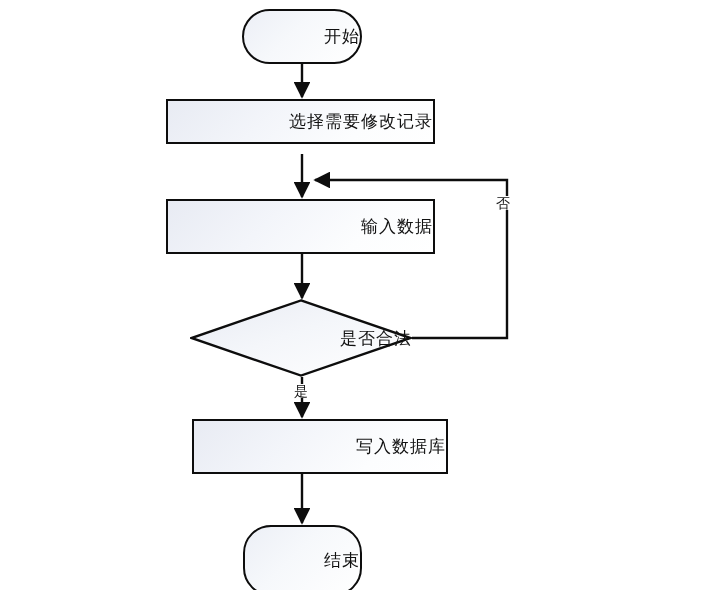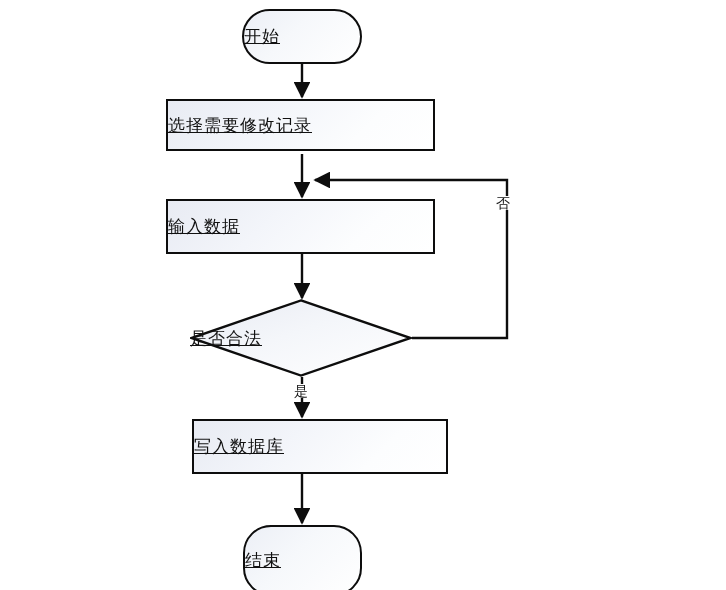--- a/index.html
+++ b/index.html
@@ -23,27 +23,26 @@
     left: 0;
     top: 0;
     width: 726px;
     height: 590px;
   }
   .node {
     position: absolute;
     box-sizing: border-box;
     display: flex;
     align-items: center;
-    justify-content: flex-start;
+    justify-content: flex-end;
     color: #111111;
     font-size: 17px;
     letter-spacing: 1px;
     white-space: nowrap;
     z-index: 2;
-    text-decoration: underline;
   }
   .terminator {
     border: 2px solid #0d0d0d;
     border-radius: 28px;
     background: linear-gradient(135deg, #eceff6 0%, #f6f8fb 42%, #ffffff 100%);
   }
   .process {
     border: 2px solid #0d0d0d;
     background: linear-gradient(135deg, #e8ebf3 0%, #f3f5fa 38%, #fcfdfe 72%, #ffffff 100%);
   }
@@ -93,21 +92,21 @@
 
     <line x1="302" y1="474" x2="302" y2="523" stroke="#0d0d0d" stroke-width="2.4" marker-end="url(#arrow)"></line>
 
     <path d="M 412 338 L 507 338 L 507 180 L 315 180" fill="none" stroke="#0d0d0d" stroke-width="2.4" marker-end="url(#arrow)"></path>
   </svg>
 
   <div class="node terminator" style="left:242px; top:9px; width:120px; height:55px;">
     <span>开始</span>
   </div>
 
-  <div class="node process" style="left:166px; top:99px; width:269px; height:52px;">
+  <div class="node process" style="left:166px; top:99px; width:269px; height:45px;">
     <span>选择需要修改记录</span>
   </div>
 
   <div class="node process" style="left:166px; top:199px; width:269px; height:55px;">
     <span>输入数据</span>
   </div>
 
   <div class="node decision" style="left:190px; top:299px; width:222px; height:78px;">
     <svg class="dia-svg" width="222" height="78" viewBox="0 0 222 78">
       <defs>

